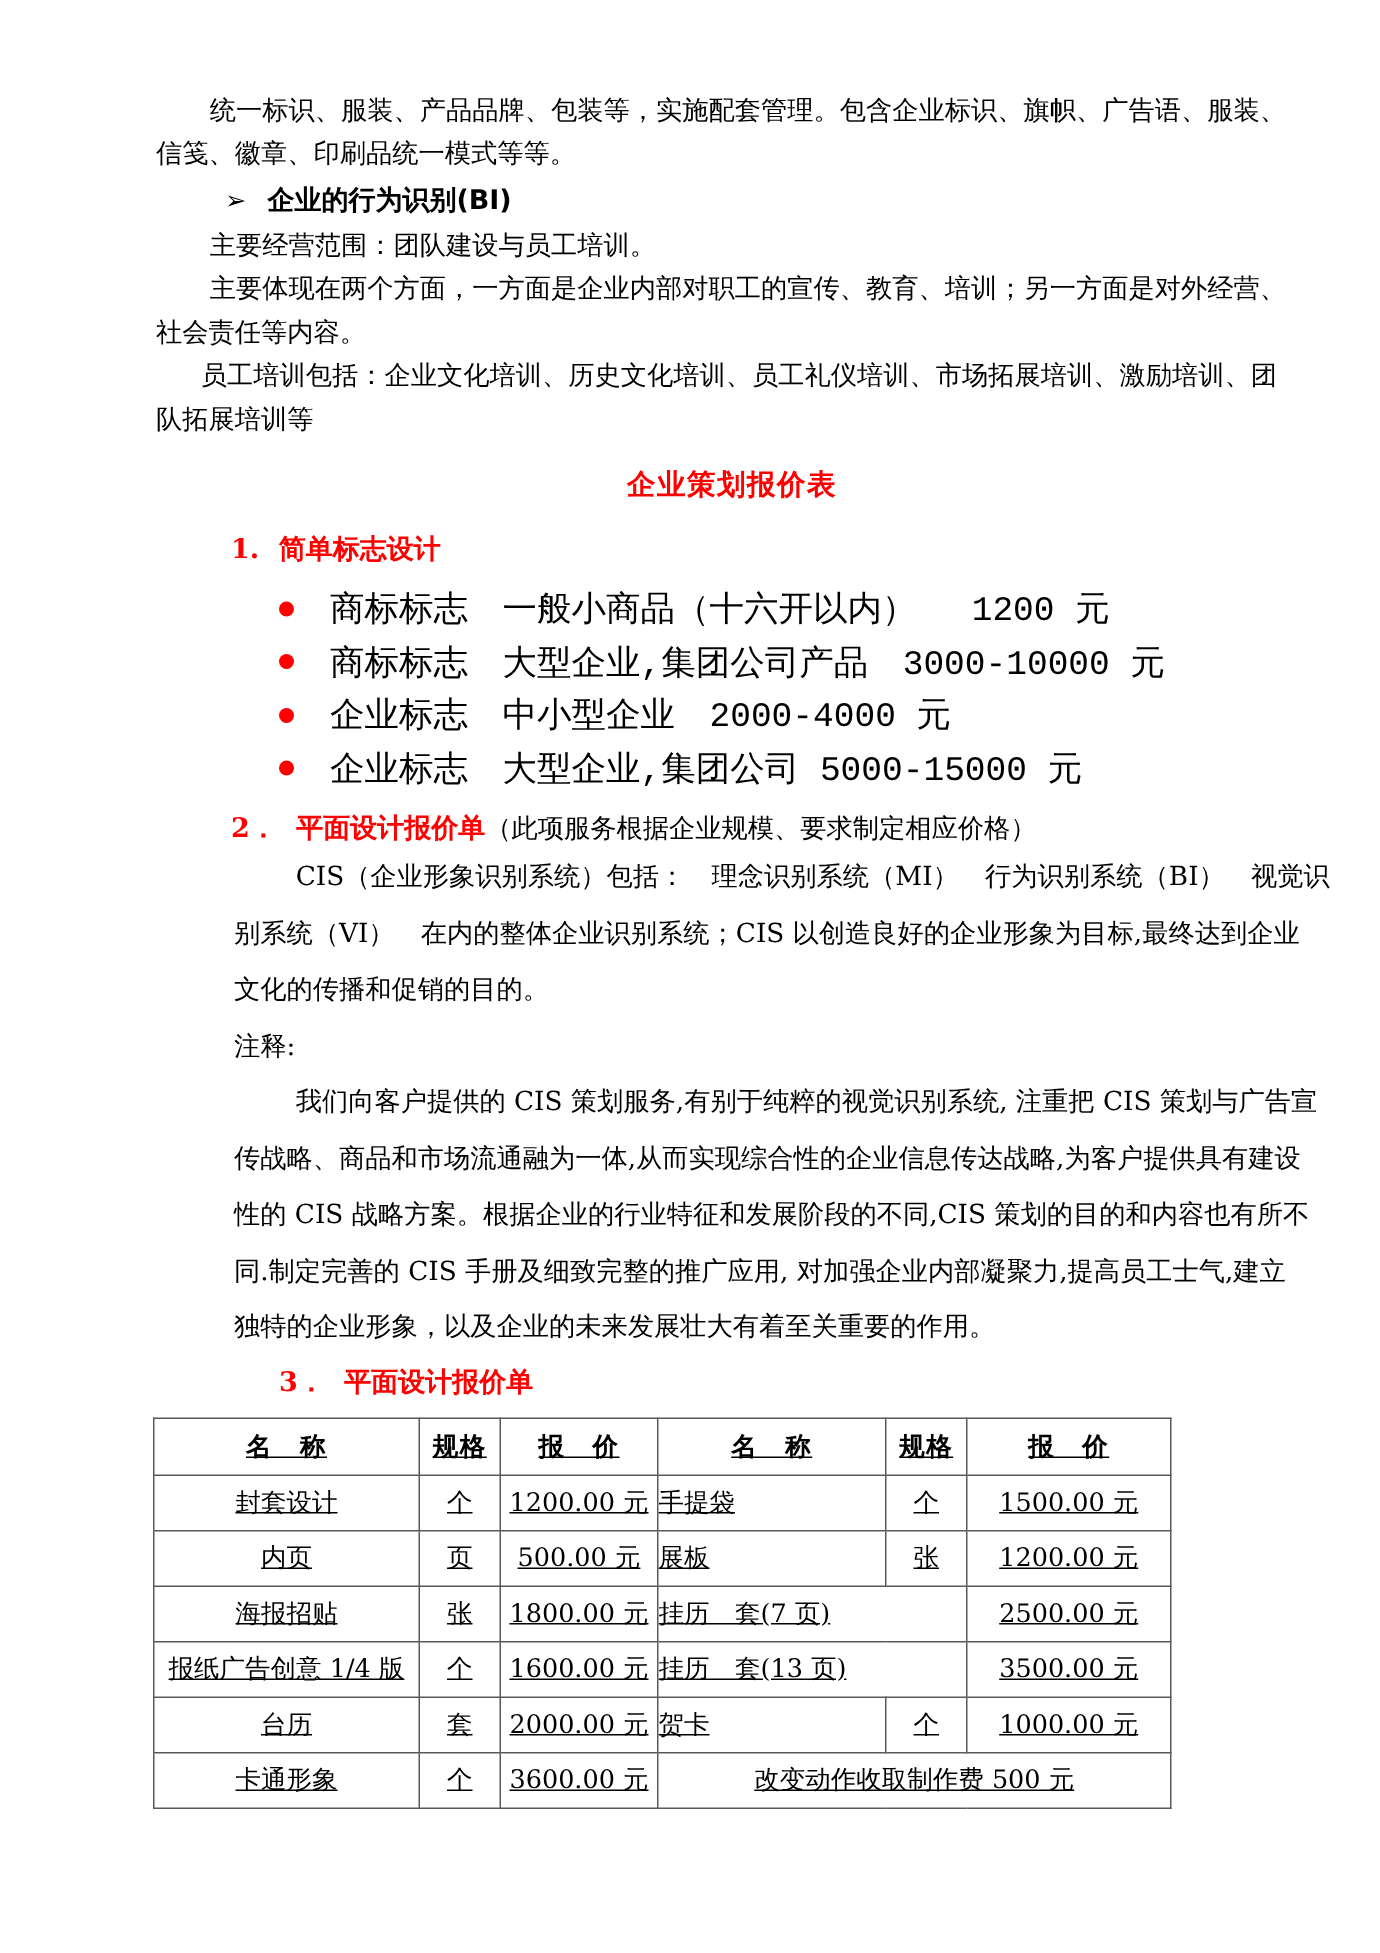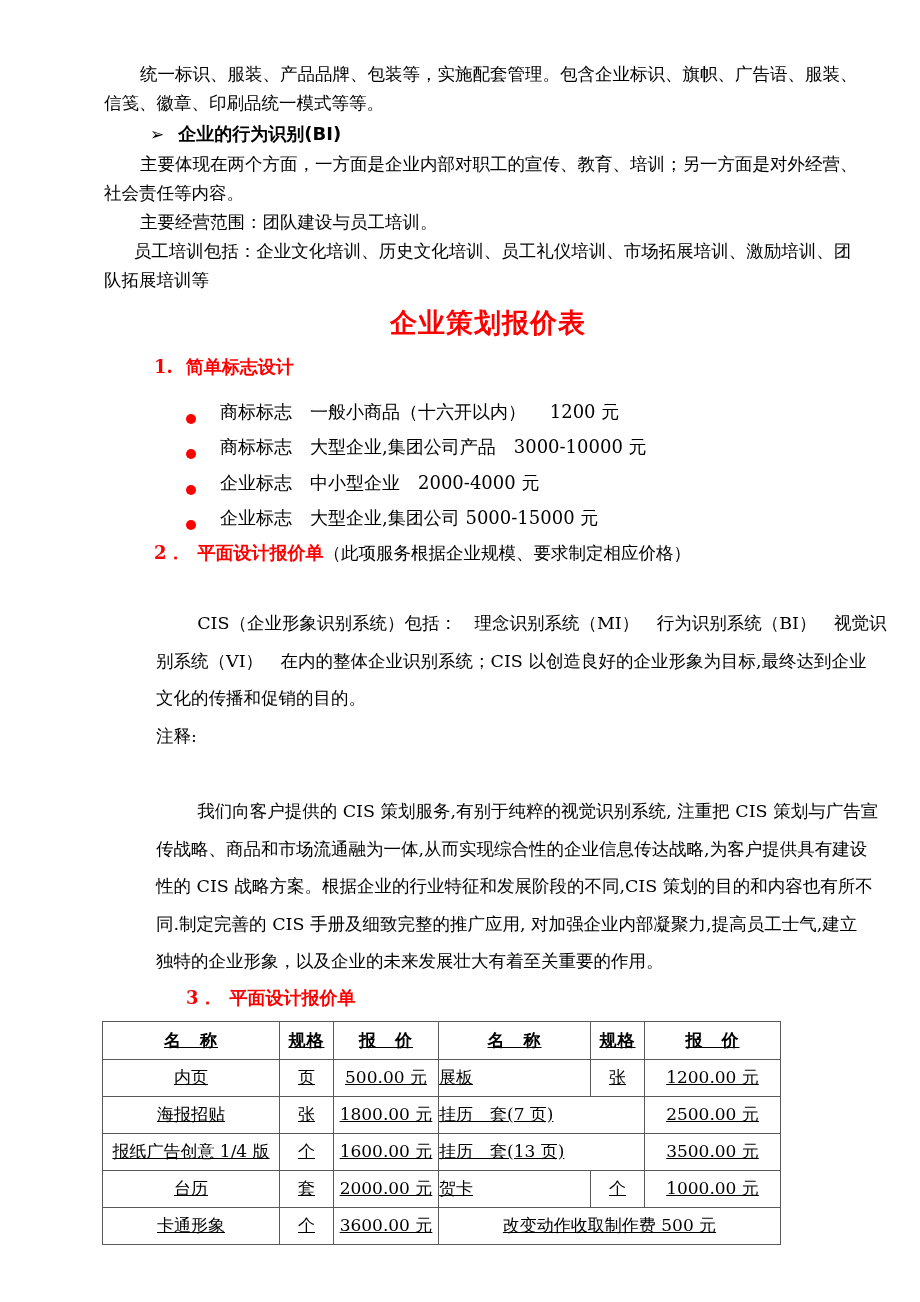--- a/index.html
+++ b/index.html
@@ -24,21 +24,21 @@
     font-family:"DejaVu Sans","Liberation Sans",sans-serif;
     font-weight:bold; font-size:18px;
     white-space:nowrap;
   }
   .bi-line .arrow { font-weight:normal; margin-right:14px; font-size:17px; }
 
   .doc-title {
     margin-top:7px;
     height:42px; line-height:42px;
     text-align:center; padding-left:50px;
-    color:#ff0000; font-weight:bold; font-size:27px;
+    color:#ff0000; font-weight:bold; font-size:19px;
     font-family:"DejaVu Sans","Liberation Sans",sans-serif;
     letter-spacing:1px;
     white-space:nowrap;
   }
 
   .sec-heading {
     margin-left:50px; margin-top:9px;
     height:28px; line-height:28px;
     color:#ff0000; font-weight:bold; font-size:18px;
     font-family:"DejaVu Sans","Liberation Sans",sans-serif;
@@ -50,30 +50,30 @@
   }
   .sec-heading.s3 { margin-left:82px; margin-top:3px; margin-bottom:9px; }
   .sec-heading .suffix {
     color:#000000; font-weight:normal; font-size:17.5px;
     font-family:"DejaVu Serif","Liberation Serif",serif;
     text-align:right;
   }
 
   .bullet-list { margin-top:7px; }
   .bullet-item {
-    display:flex; align-items:flex-end;
+    display:flex; align-items:center;
     margin-left:82px; height:35.5px;
-    font-size:18px; white-space:nowrap;
+    font-size:23px; white-space:nowrap;font-family:Liberation Mono, monospace;
   }
   .bullet-dot {
     width:10px; height:10px; border-radius:50%;
     background:#ff0000; flex:0 0 10px; margin-right:24px;
   }
 
-  .s2block { margin-left:52px; font-size:17.5px;margin-top:38px; }
+  .s2block { margin-left:52px; font-size:17.5px; }
   .s2block .line { line-height:37.5px; white-space:nowrap; }
   .s2block .line.first { text-indent:2.35em; }
   .note-line { margin-left:52px; font-size:17.5px; line-height:37.5px; white-space:nowrap; }
 
   table.price {
     border-collapse:collapse; table-layout:fixed;
     width:678px; margin-left:-2px; margin-top:0;
     font-size:17px;
   }
   table.price col.w1{width:177px} table.price col.w2{width:54px}
@@ -100,25 +100,25 @@
   <div class="para">
       <div class="line first">统一标识、服装、产品品牌、包装等，实施配套管理。包含企业标识、旗帜、广告语、服装、</div>
       <div class="line">信笺、徽章、印刷品统一模式等等。</div>
     </div>
 
   <div class="bi-line">
     <span class="arrow">➢</span><span>企业的行为识别(BI)</span>
   </div>
 
   <div class="para">
+      <div class="line first">主要经营范围：团队建设与员工培训。</div>
+    </div>
+  <div class="para">
       <div class="line first">主要体现在两个方面，一方面是企业内部对职工的宣传、教育、培训；另一方面是对外经营、</div>
       <div class="line">社会责任等内容。</div>
-    </div>
-  <div class="para">
-      <div class="line first">主要经营范围：团队建设与员工培训。</div>
     </div>
   <div class="para indent-sm">
       <div class="line first">员工培训包括：企业文化培训、历史文化培训、员工礼仪培训、市场拓展培训、激励培训、团</div>
       <div class="line">队拓展培训等</div>
     </div>
 
   <div class="doc-title">企业策划报价表</div>
 
   <div class="sec-heading">
     <span class="num">1.</span><span>简单标志设计</span>
@@ -177,20 +177,28 @@
     <tbody>
         <tr>
       <th>名　称</th>
       <th>规格</th>
       <th>报　价</th>
       <th>名　称</th>
       <th>规格</th>
       <th>报　价</th>
     </tr>
     <tr>
+      <td class="c">封套设计</td>
+      <td class="c">个</td>
+      <td class="c">1200.00 元</td>
+      <td class="l">手提袋</td>
+      <td class="c">个</td>
+      <td class="c">1500.00 元</td>
+    </tr>
+    <tr>
       <td class="c">内页</td>
       <td class="c">页</td>
       <td class="c">500.00 元</td>
       <td class="l">展板</td>
       <td class="c">张</td>
       <td class="c">1200.00 元</td>
     </tr>
     <tr>
       <td class="c">海报招贴</td>
       <td class="c">张</td>

